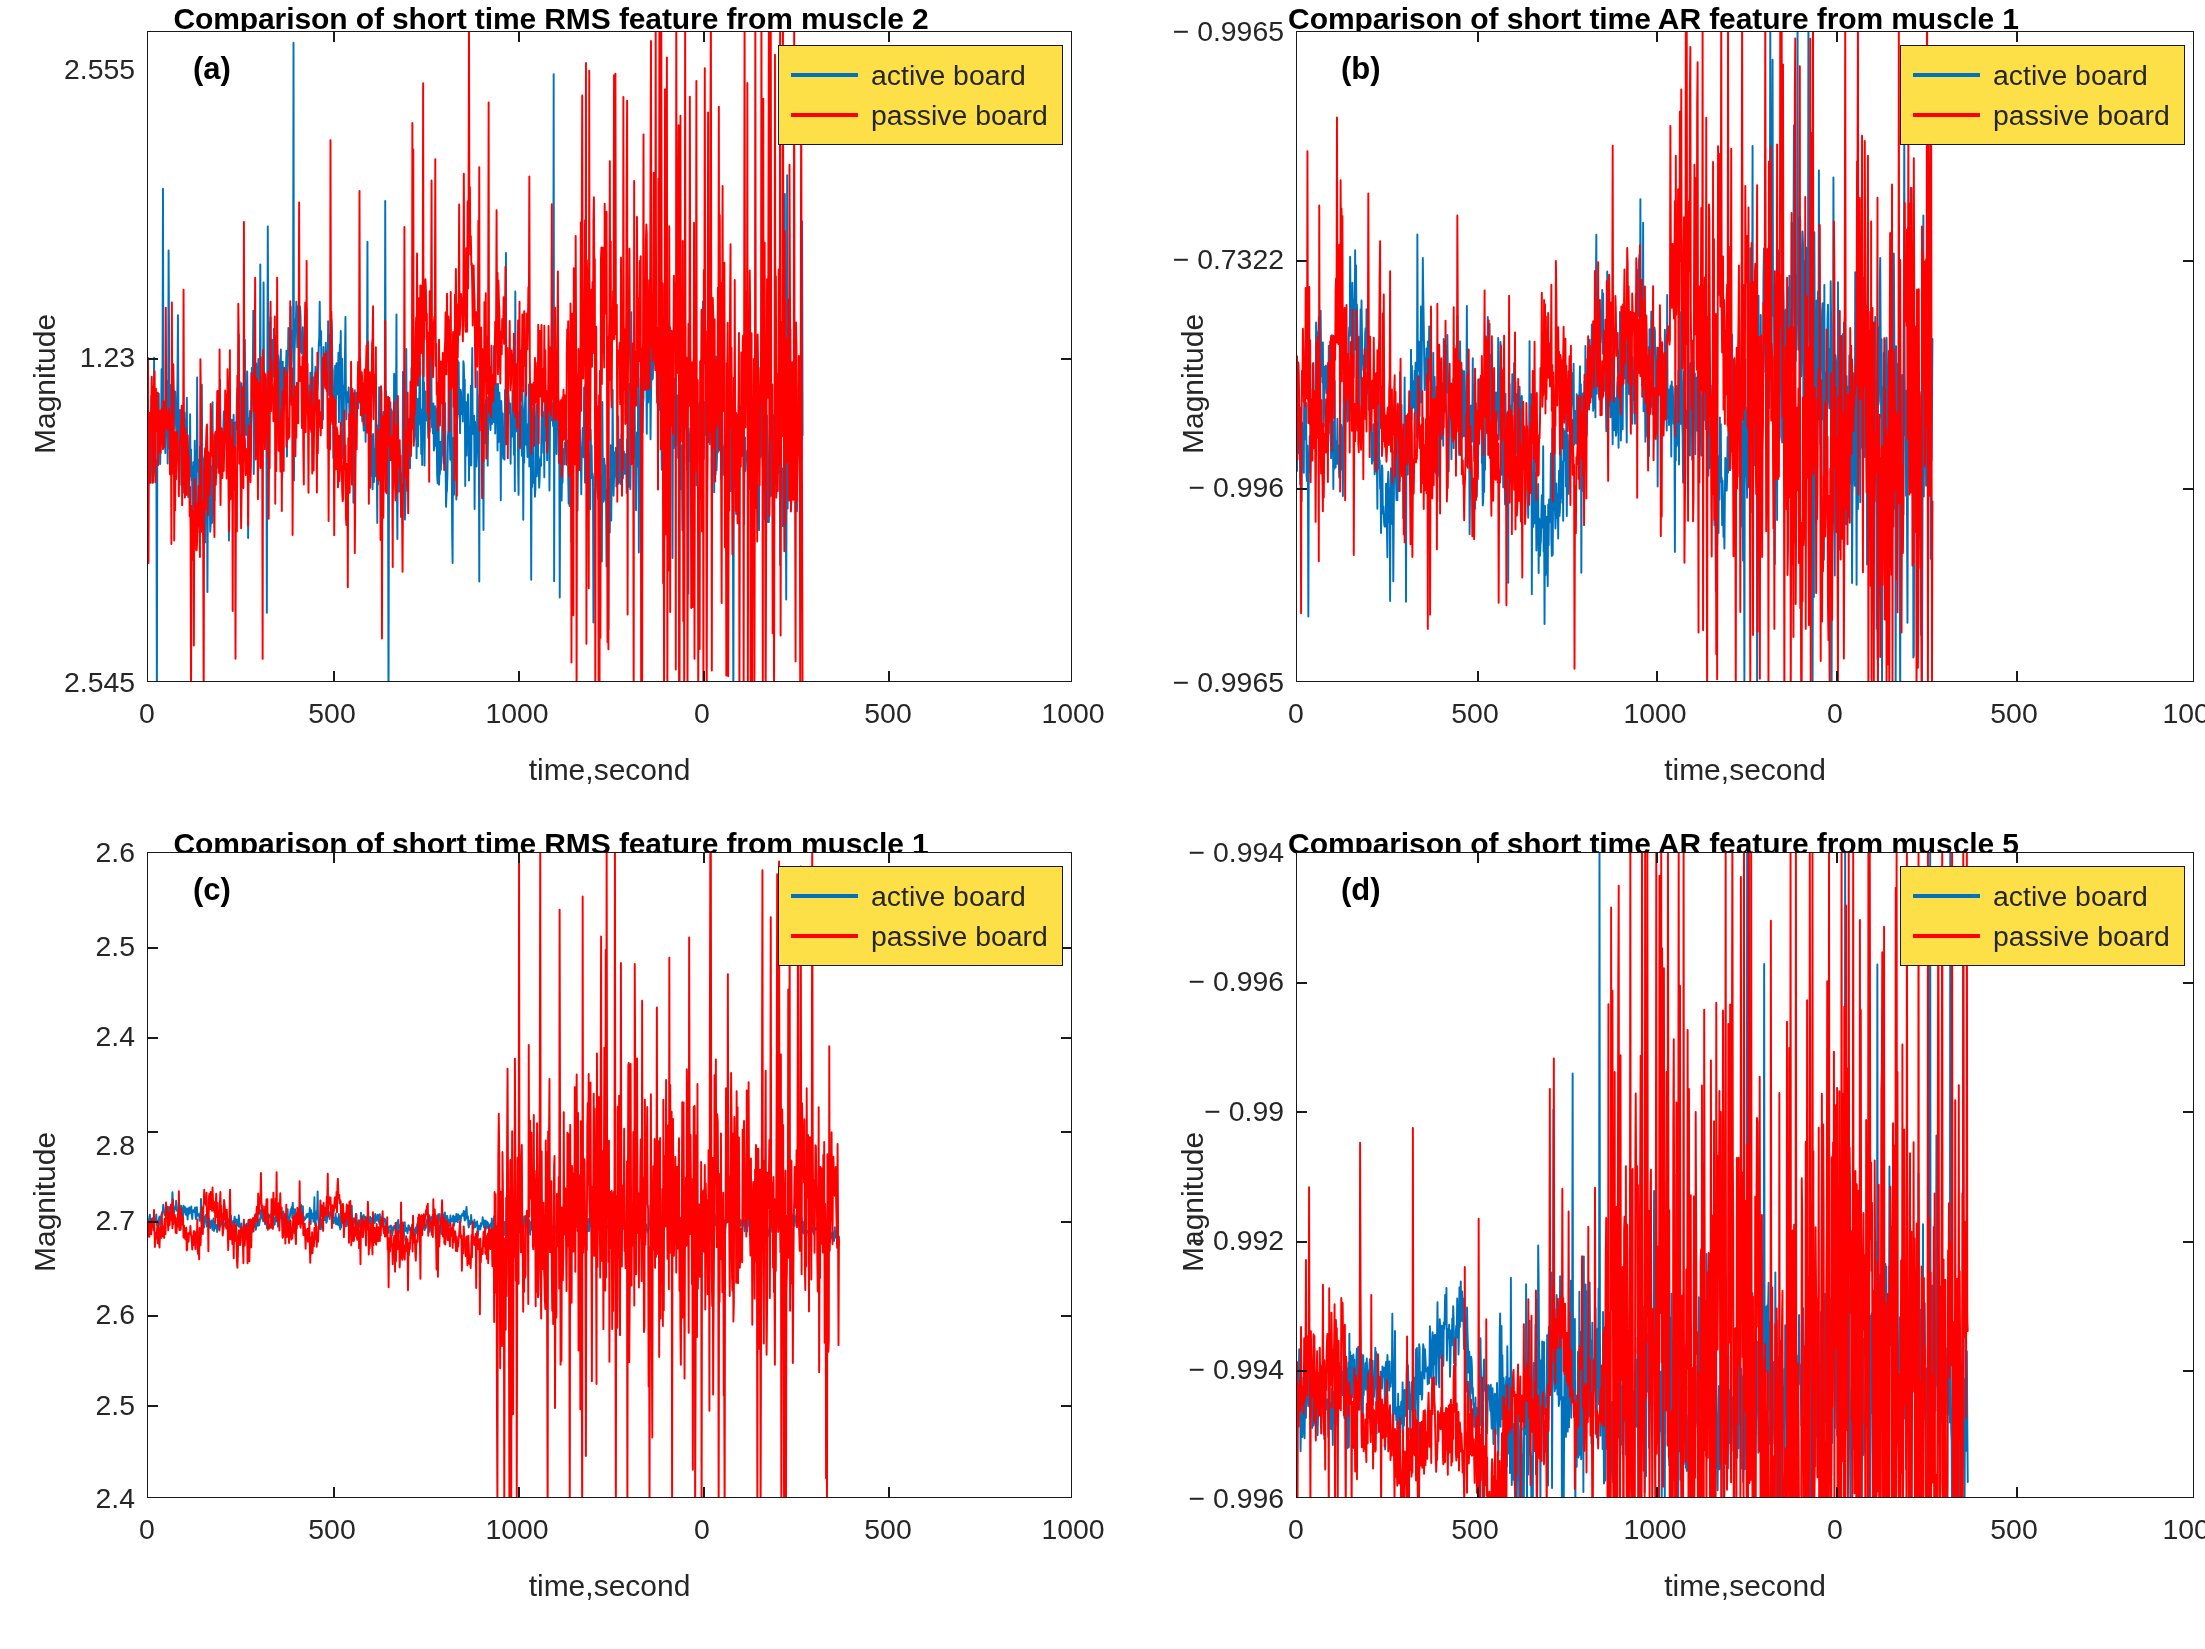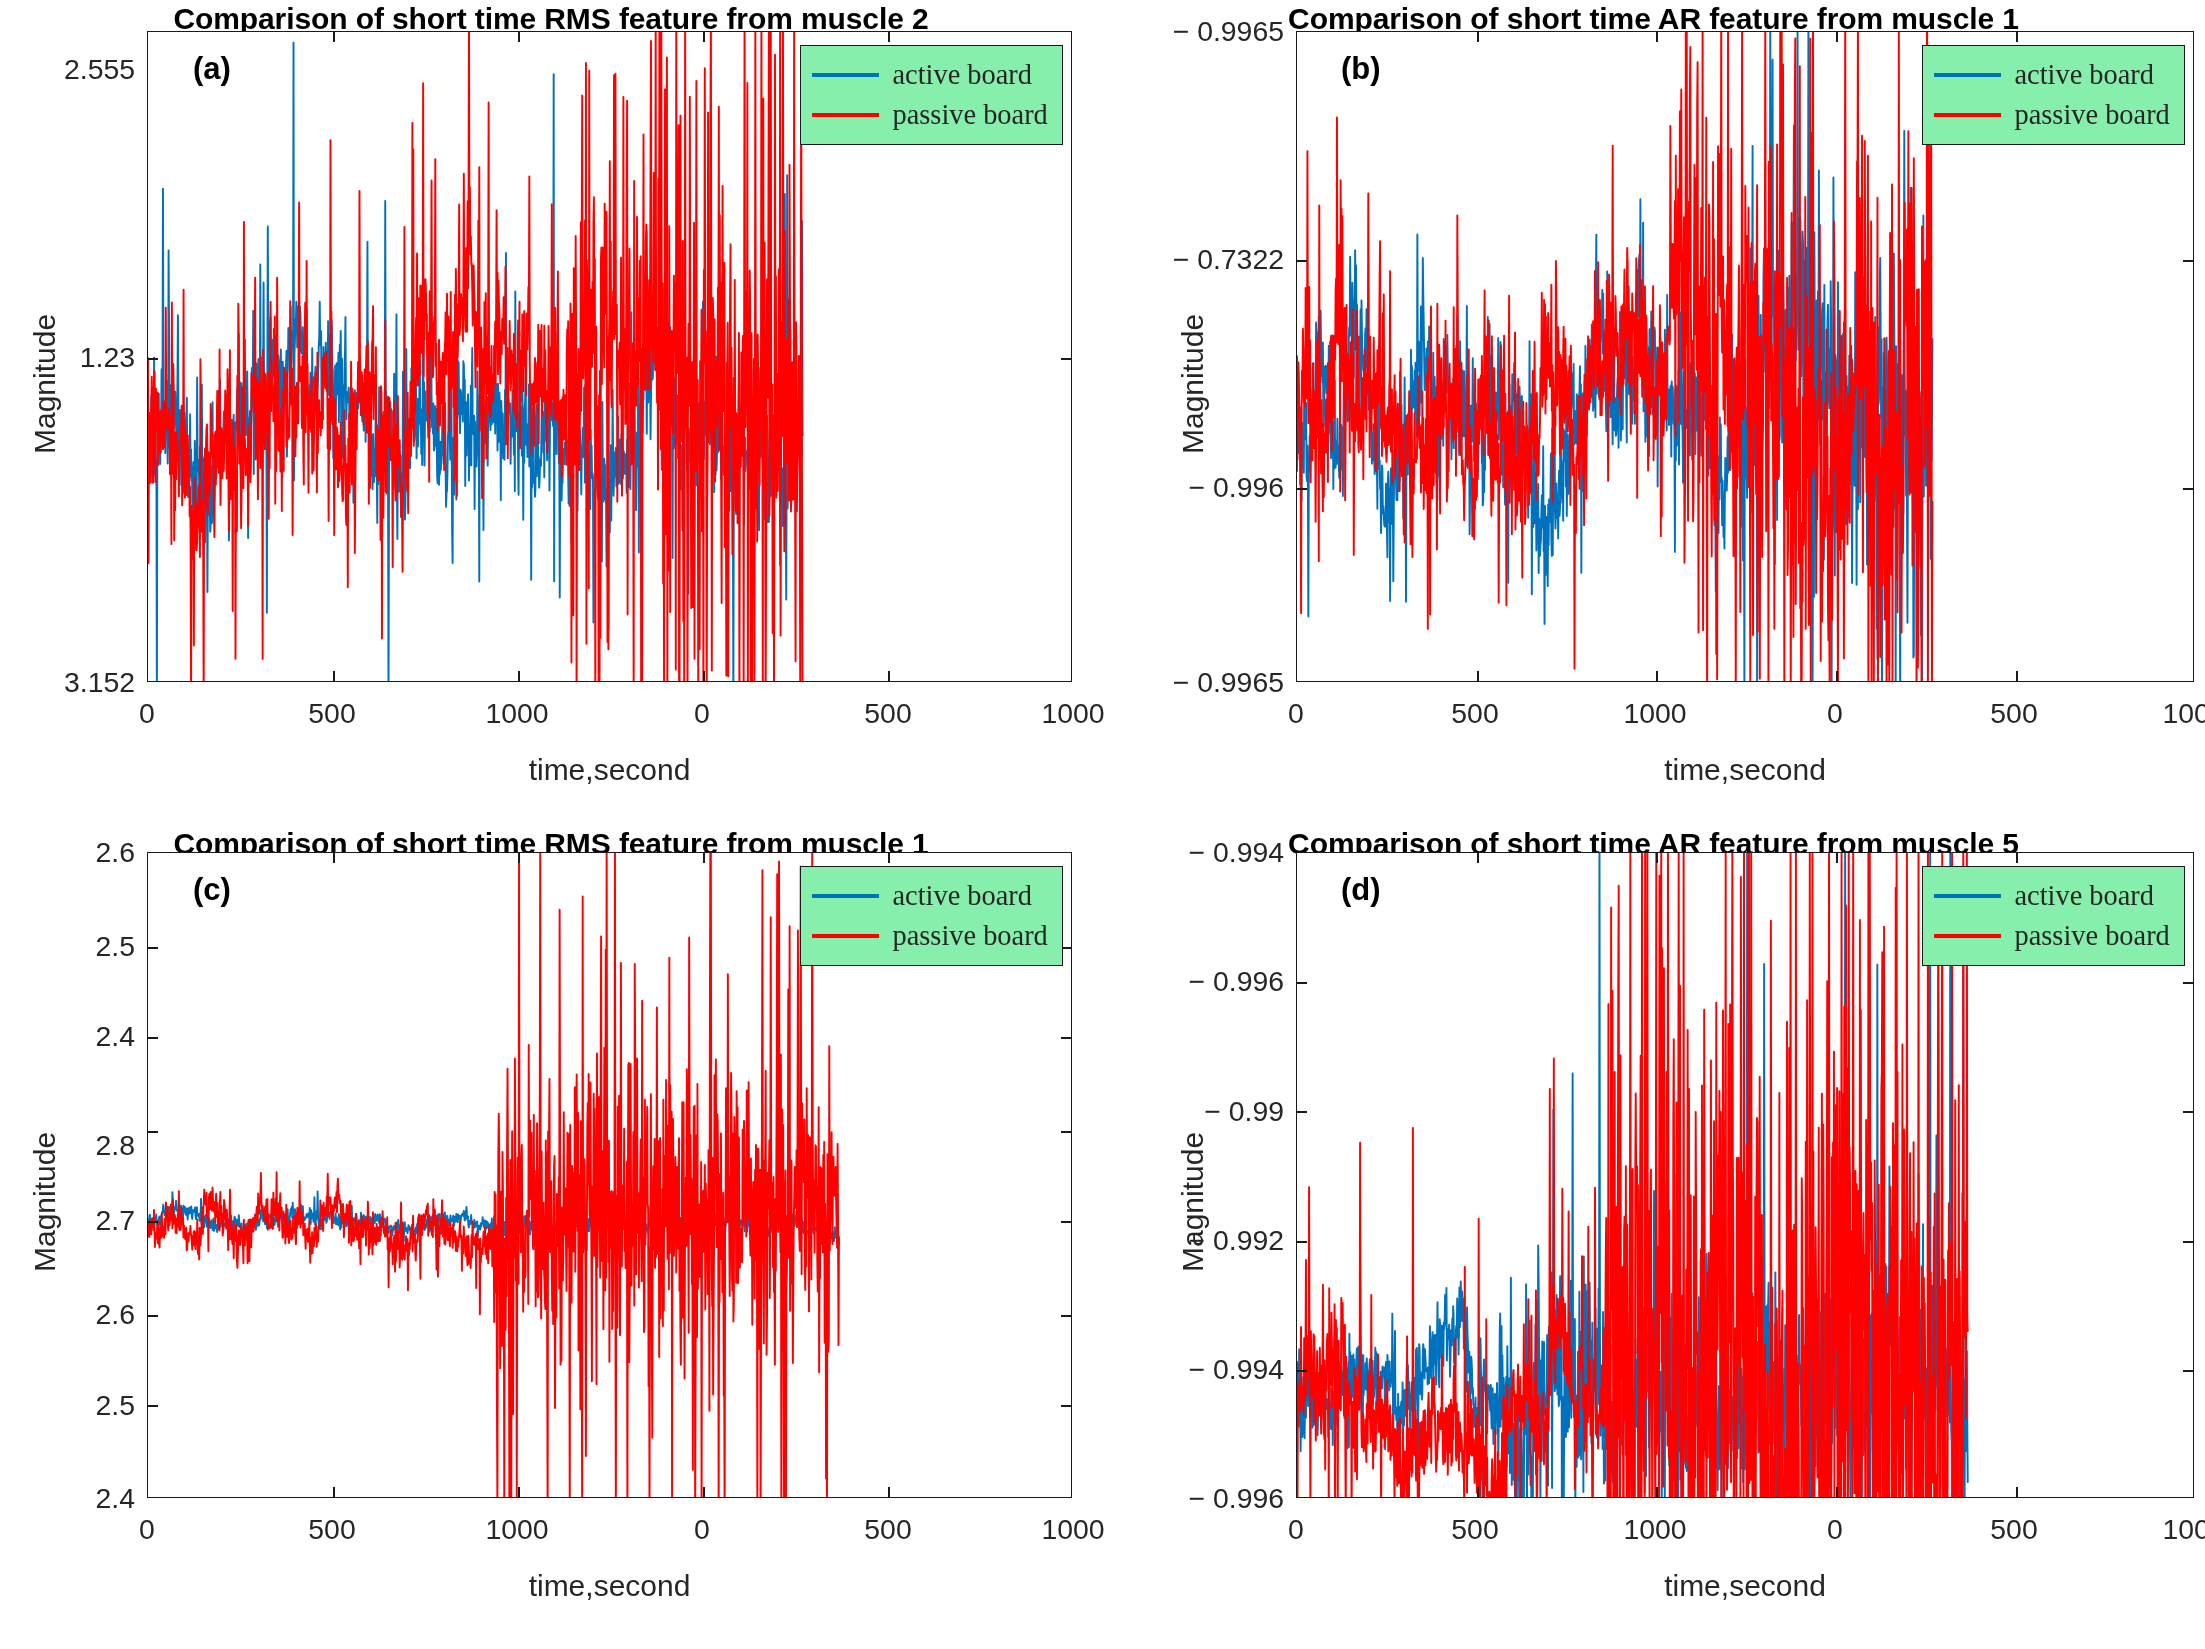--- a/index.html
+++ b/index.html
@@ -115,25 +115,24 @@
     font-size: 31px;
     font-weight: bold;
     color: #000;
     line-height: 1;
   }
 
   
   .legend {
     position: absolute;
     border: 1.9px solid #1a1a1a;
-    background: #86efac;
+    background: #fde047;
     padding: 9px 14.2px 9px 11.6px;
     box-sizing: border-box;
     z-index: 5;
-    font-family: Liberation Serif, serif;
   }
   .legend-row {
     display: flex;
     align-items: center;
     height: 40px;
   }
   .legend-swatch {
     width: 67px;
     height: 3.9px;
     margin-right: 13px;
@@ -165,21 +164,21 @@
           <div class="tick-mark tick-x bottom" style="left: 185px;"></div>
           <div class="tick-mark tick-x " style="left: 370px;"></div>
           <div class="tick-mark tick-x bottom" style="left: 370px;"></div>
           <div class="tick-mark tick-x " style="left: 555px;"></div>
           <div class="tick-mark tick-x bottom" style="left: 555px;"></div>
           <div class="tick-mark tick-x " style="left: 740px;"></div>
           <div class="tick-mark tick-x bottom" style="left: 740px;"></div>
         </div>
         <div class="ytick-label" style="top: 31px; right: 967px; margin-top: 38px;">2.555</div>
         <div class="ytick-label" style="top: 357px; right: 967px;">1.23</div>
-        <div class="ytick-label" style="top: 682px; right: 967px;">3.152</div>
+        <div class="ytick-label" style="top: 682px; right: 967px;">2.545</div>
         <div class="xtick-label" style="left: 147px; top: 699px;">0</div>
         <div class="xtick-label" style="left: 332px; top: 699px;">500</div>
         <div class="xtick-label" style="left: 517px; top: 699px;">1000</div>
         <div class="xtick-label" style="left: 702px; top: 699px;">0</div>
         <div class="xtick-label" style="left: 888px; top: 699px;">500</div>
         <div class="xtick-label" style="left: 1073px; top: 699px;">1000</div>
         <div class="ylabel" style="left: 30px; top: 454px;">Magnitude</div>
         <div class="xlabel" style="left: 147px; width: 925px; top: 755px;">time,second</div>
         <div class="panel-letter" style="left: 193px; top: 53px;">(a)</div>
         <div class="legend" style="right: 39px; top: 45px;">

